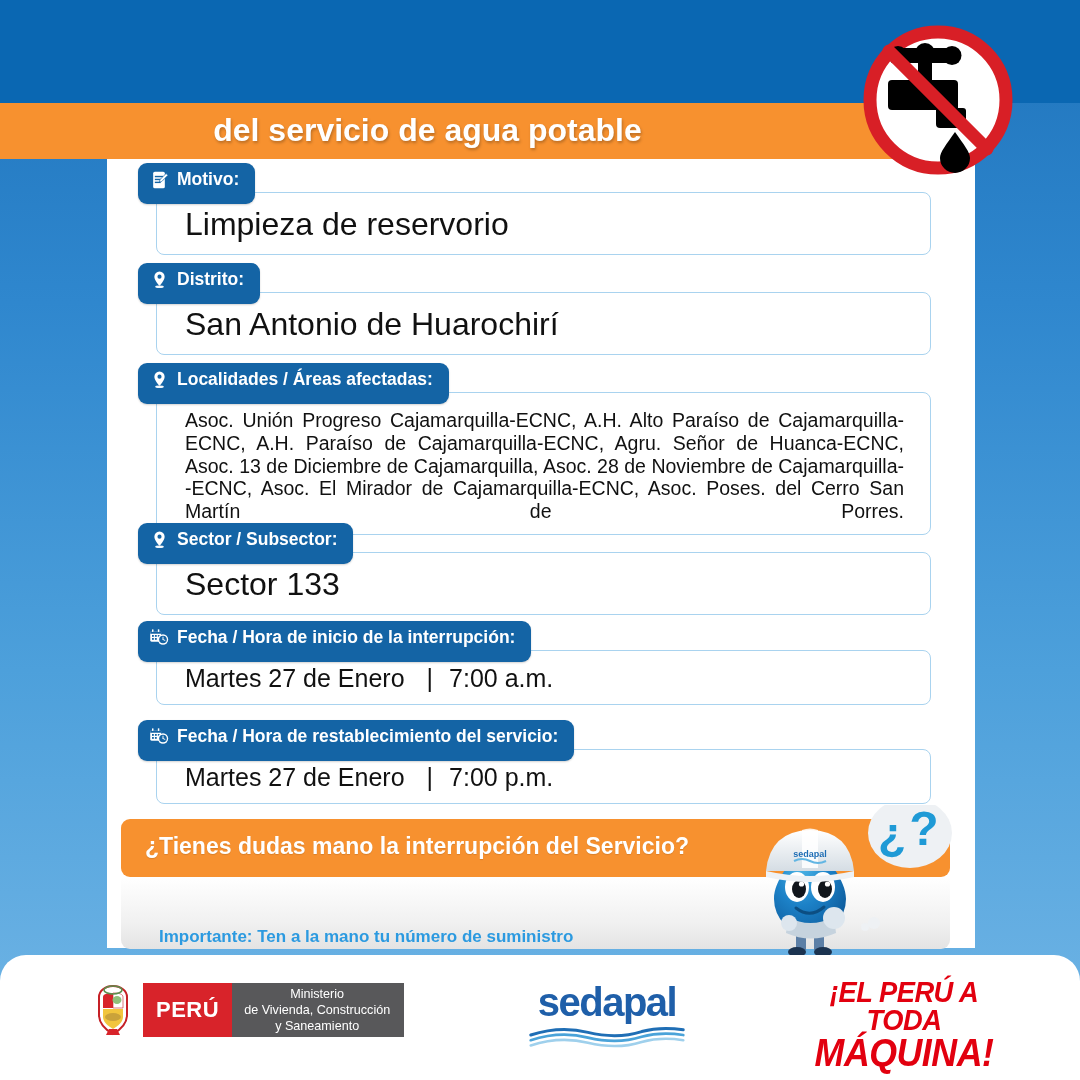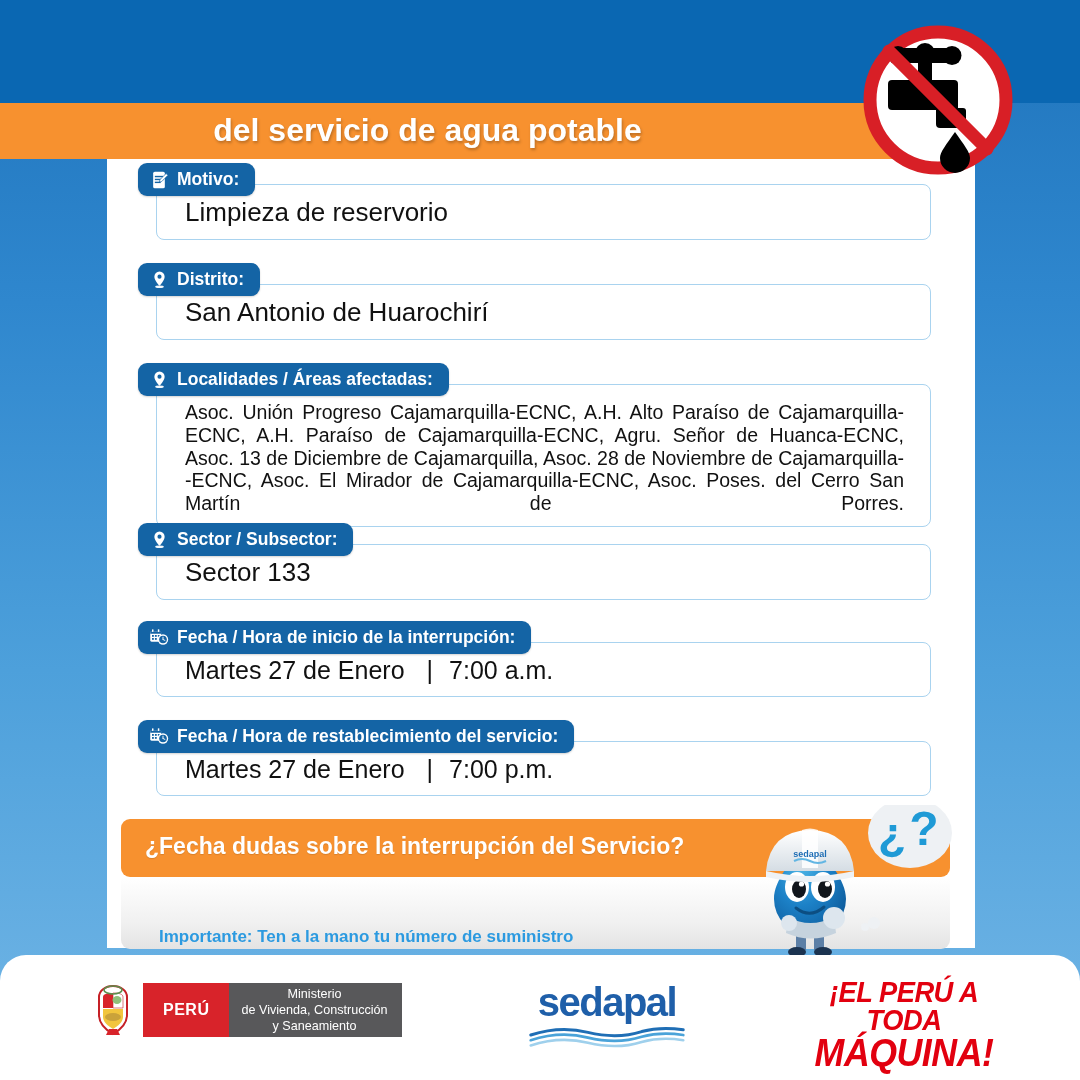--- a/index.html
+++ b/index.html
@@ -88,21 +88,21 @@
   .field { position: absolute; left: 0; width: 868px; }
 
   .badge {
     position: relative;
     display: inline-flex;
     align-items: center;
     gap: 8px;
     background: #1464a5;
     color: #ffffff;
     border-radius: 9px;
-    padding: 6px 16px 6px 11px;
+    padding: 6px 16px 14px 11px;
     font-size: 17.5px;
     font-weight: bold;
     margin-left: 31px;
     z-index: 3;
     box-shadow: 0 1px 2px rgba(0,0,0,0.18);
     white-space: nowrap;
   }
   .badge .bicon {
     display: inline-flex;
     width: 20px; height: 20px;
@@ -115,21 +115,21 @@
     position: relative;
     margin: -12px 0 0 49px;
     width: 775px;
     border: 1.6px solid #a9d3ef;
     border-radius: 8px;
     background: #ffffff;
     padding: 13px 18px 11px 28px;
     z-index: 2;
   }
   .box .value {
-    font-size: 26px;
+    font-size: 32px;
     color: #111111;
     line-height: 1.15;
     white-space: nowrap;
   }
   .box.tall { padding: 16px 26px 11px 28px; }
   .box.tall .value {
     font-size: 19.5px;
     line-height: 1.17;
     text-align: justify;
     text-align-last: justify;
@@ -212,22 +212,22 @@
 
   .min-logo {
     position: absolute;
     top: 28px; left: 91px;
     display: flex; align-items: stretch; height: 54px;
   }
   .shield { width: 44px; height: 54px; margin-right: 8px; }
   .peru-box {
     background: #d8232a; color: #fff;
     display: flex; align-items: center; justify-content: center;
-    padding: 0 20px;
-    font-size: 16px; font-weight: bold; letter-spacing: 0.5px;
+    padding: 0 13px;
+    font-size: 22px; font-weight: bold; letter-spacing: 0.5px;
   }
   .min-box {
     background: #58585a; color: #fff;
     display: flex; flex-direction: column; justify-content: center;
     padding: 0 14px 0 12px;
     font-size: 12.6px; line-height: 1.28; text-align: center;
   }
 
   .sedapal-logo { position: absolute; top: 27px; left: 517px; width: 180px; height: 66px; }
   .sedapal-word {
@@ -399,21 +399,21 @@
       <div class="box">
         <div class="value sm">
           <span class="val-date">Martes 27 de Enero</span><span class="val-sep">|</span><span class="val-time">7:00 p.m.</span>
         </div>
       </div>
     </div>
 
   </div>
 
   <div class="question-bar"></div>
-  <div class="question-text">¿Fecha dudas sobre la interrupción del Servicio?</div>
+  <div class="question-text">¿Tienes dudas mano la interrupción del Servicio?</div>
 
   <div class="aqua-panel"></div>
   <div class="aqua-line2">Importante: Ten a la mano tu número de suministro</div>
 
   <div class="mascot">
     <svg viewBox="0 0 205 155" width="205" height="155">
       <defs>
         <radialGradient id="dropg" cx="38%" cy="32%" r="72%">
           <stop offset="0%" stop-color="#4fb8e8"></stop>
           <stop offset="55%" stop-color="#1c81c7"></stop>

